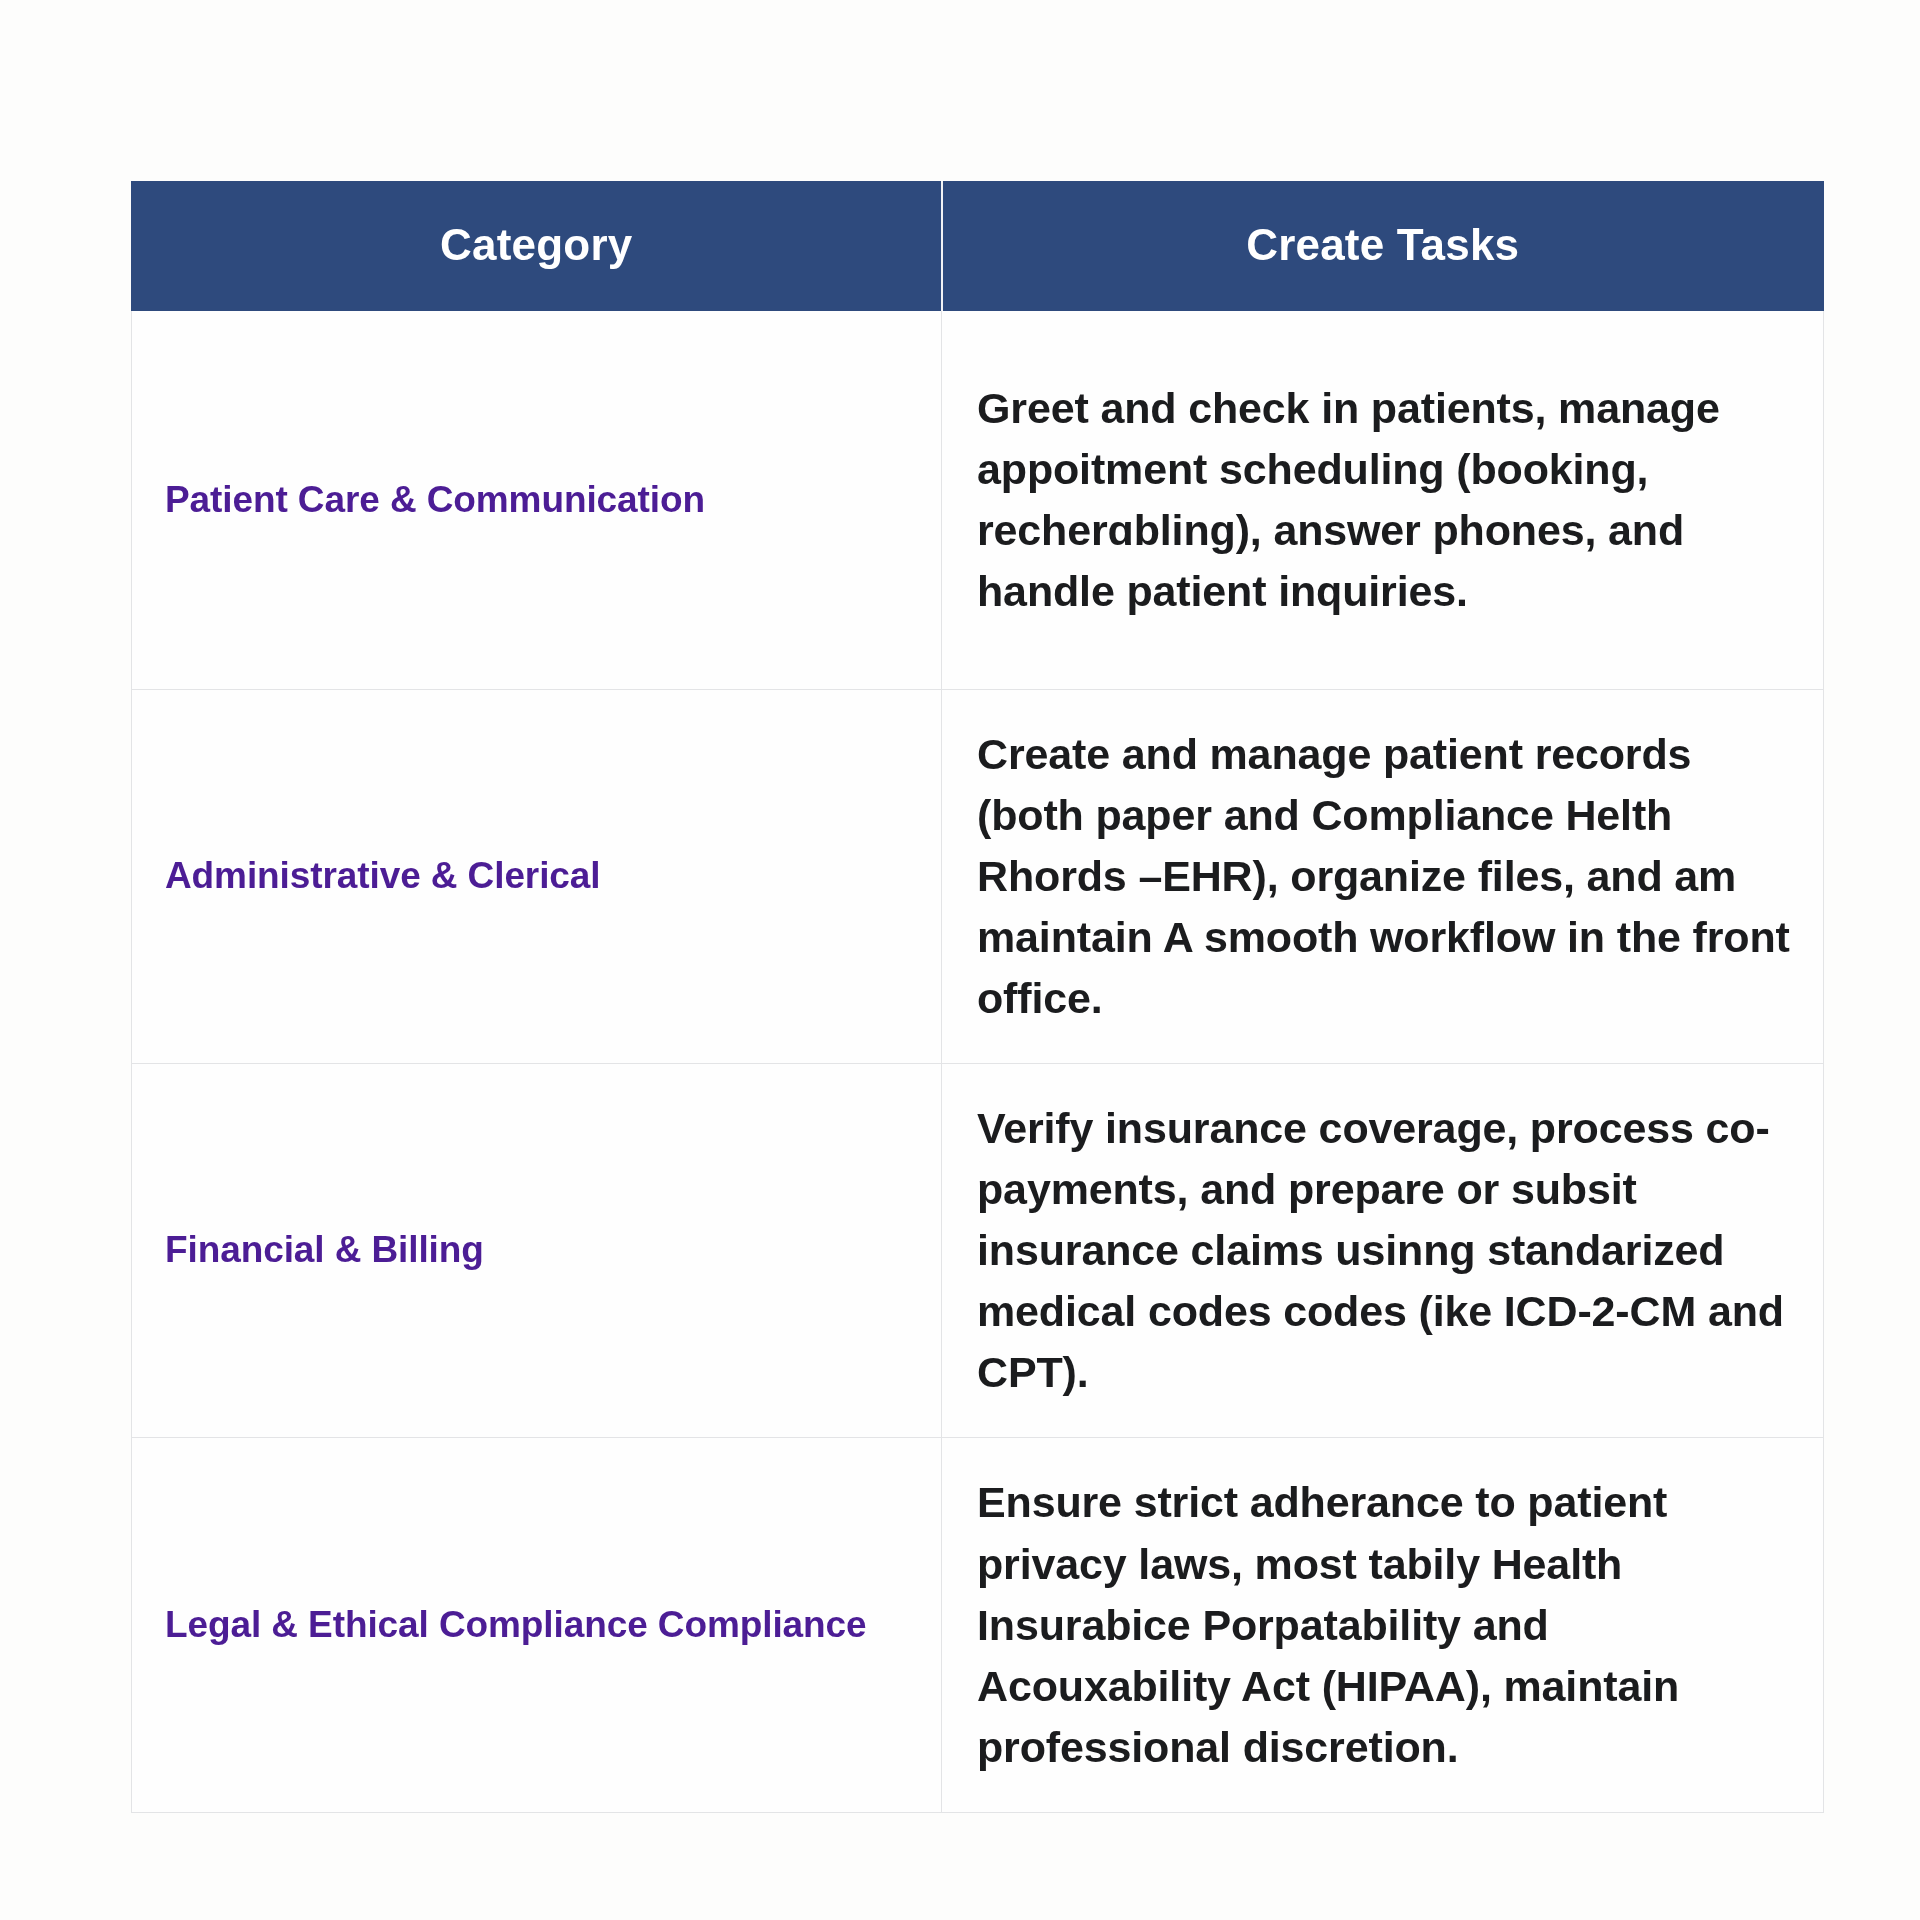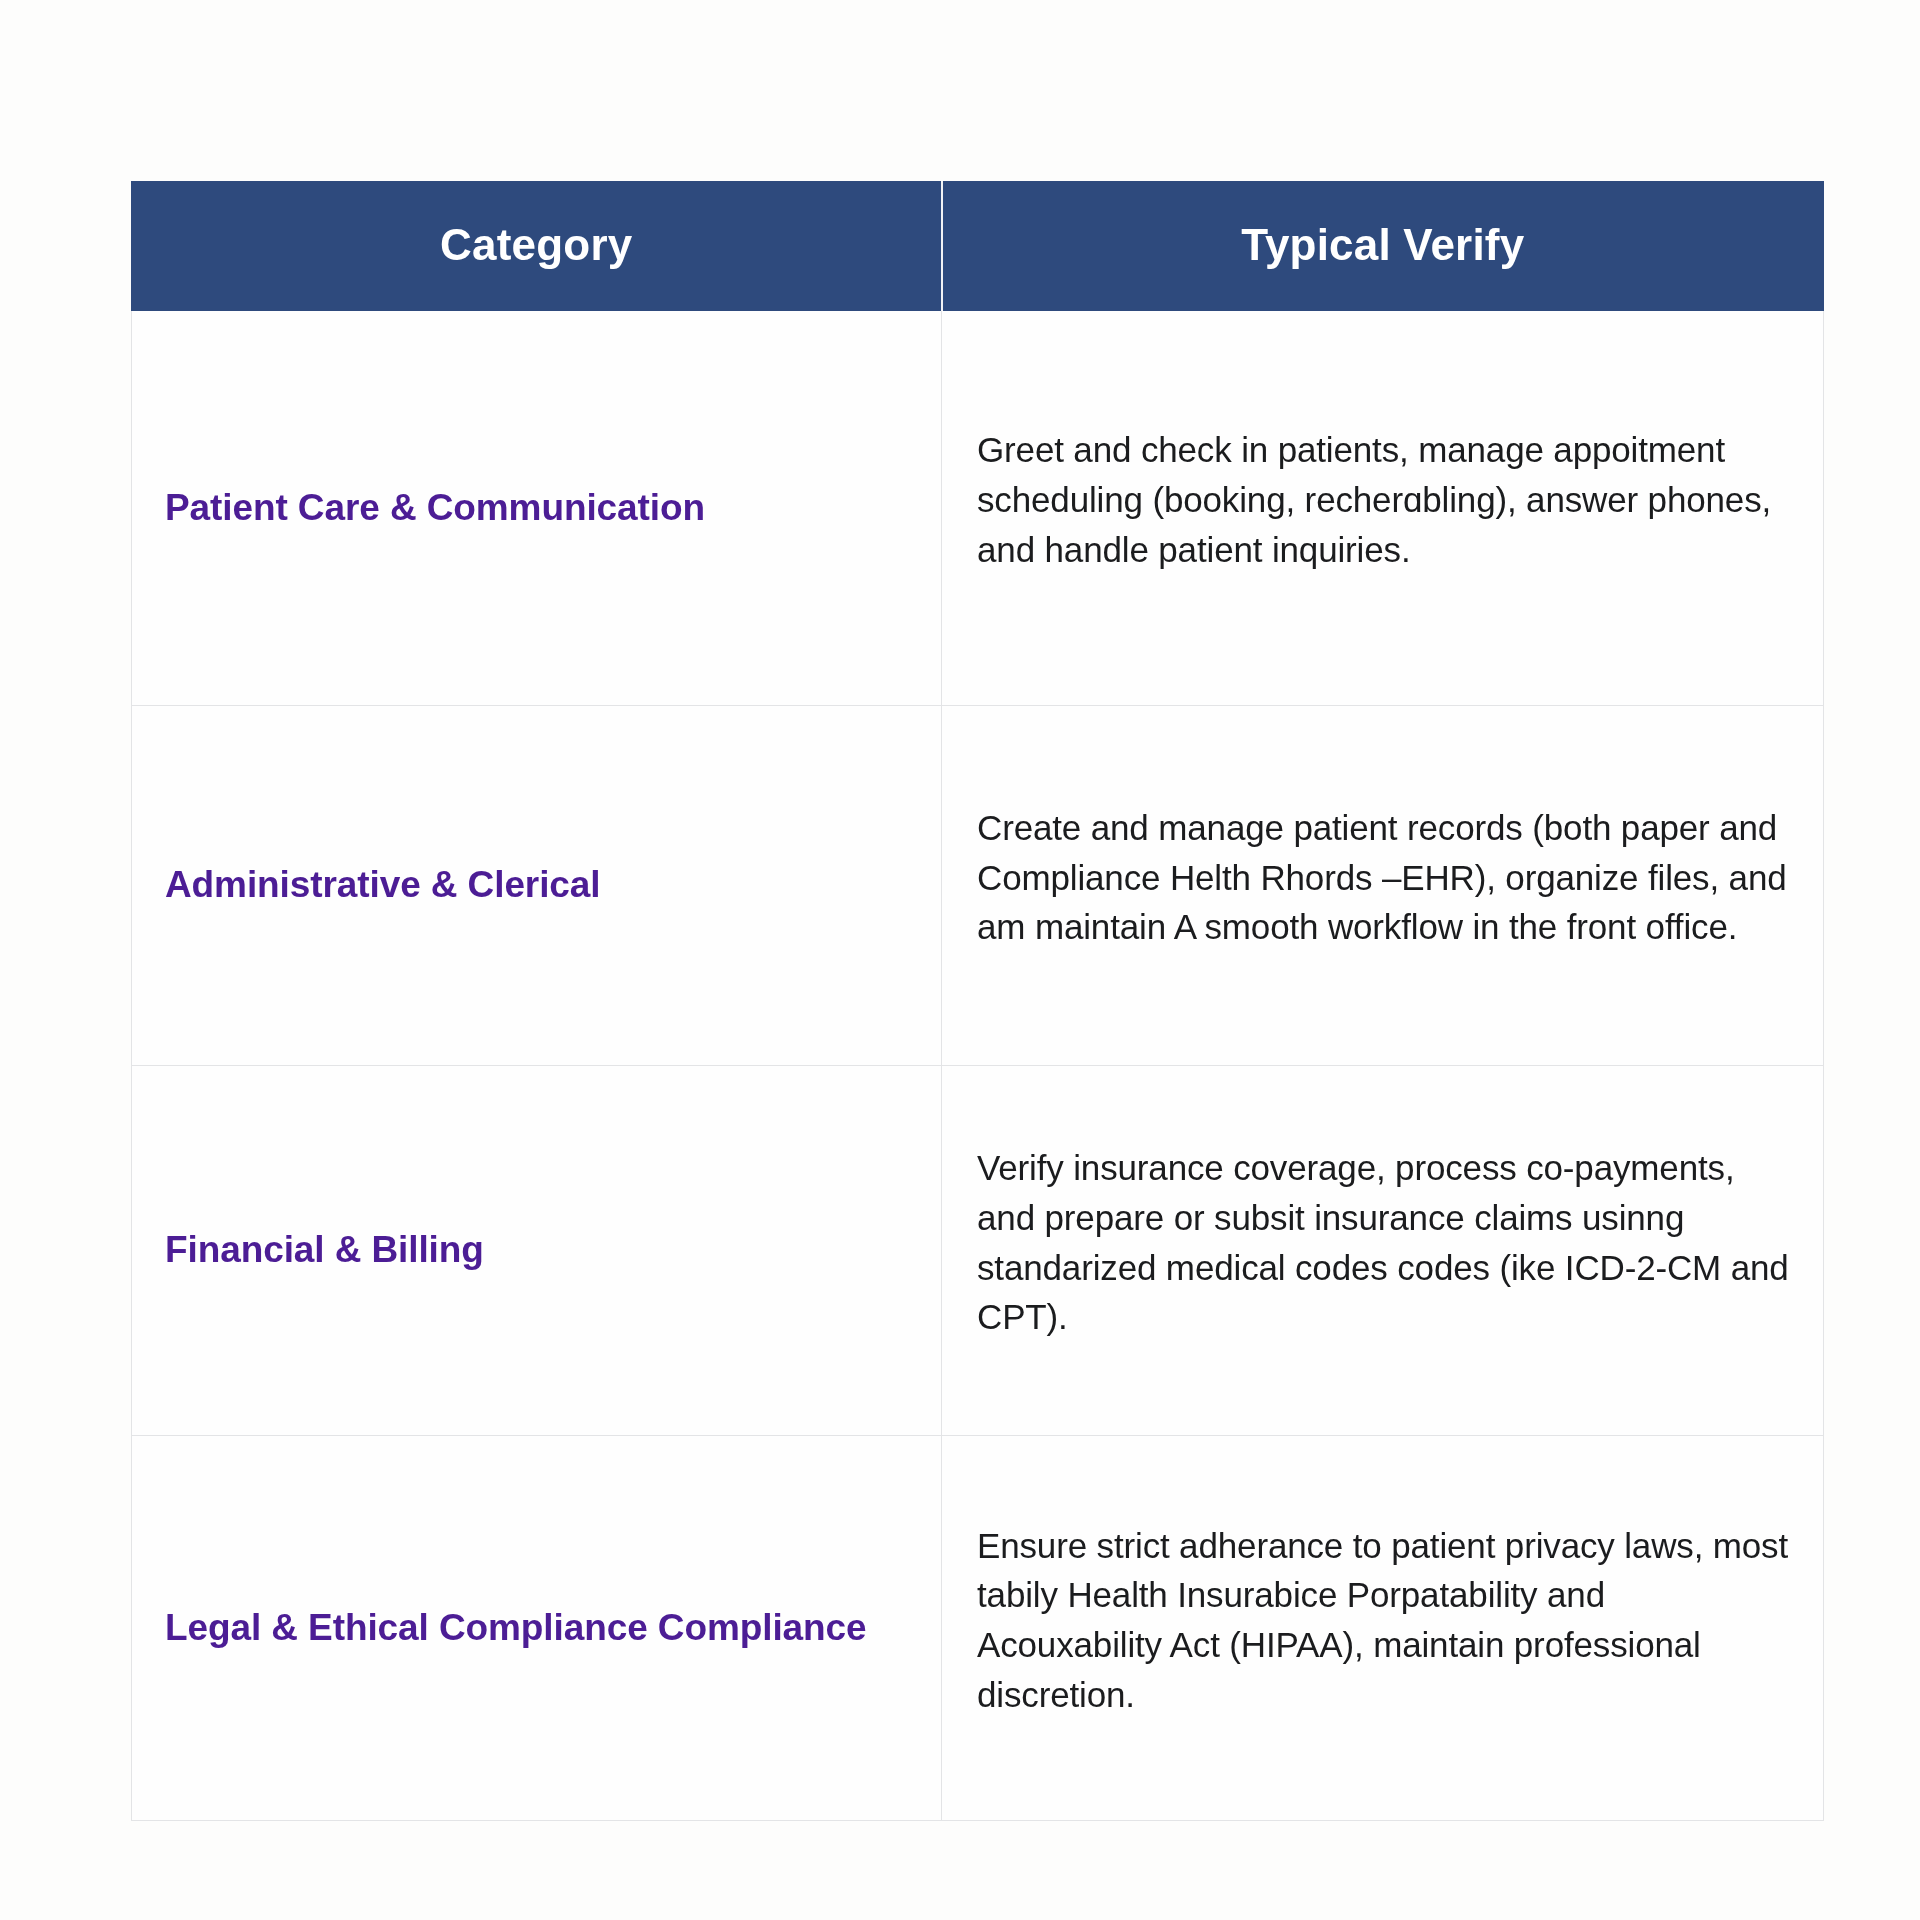--- a/index.html
+++ b/index.html
@@ -62,25 +62,25 @@
   td.cell-category {
     font-size: 37px;
     font-weight: 700;
     color: #4c1d95;
     line-height: 1.32;
     padding: 26px 30px 26px 33px;
     letter-spacing: -0.1px;
   }
 
   td.cell-tasks {
-    font-size: 35px;
-    font-weight: 400;
+    font-size: 43px;
+    font-weight: 700;
     color: #1b1c1e;
     line-height: 1.42;
-    padding: 34px 30px 50px 35px;
+    padding: 34px 30px 34px 35px;
     letter-spacing: -0.15px;
   }
 
   tbody tr.row-1 td { height: 310px; }
   tbody tr.row-2 td { height: 275px; }
   tbody tr.row-3 td { height: 285px; }
   tbody tr.row-4 td { height: 300px; }
 </style>
 </head>
 <body>
@@ -88,21 +88,21 @@
 <div class="page">
   <div class="table-wrap">
     <table class="tasks-table">
       <colgroup>
         <col class="col-category">
         <col class="col-tasks">
       </colgroup>
       <thead>
         <tr>
           <th class="th-category">Category</th>
-          <th class="th-tasks">Typical Verify</th>
+          <th class="th-tasks">Create Tasks</th>
         </tr>
       </thead>
       <tbody>
         <tr class="row-1">
           <td class="cell-category">Patient Care &amp; Communication</td>
           <td class="cell-tasks">Greet and check in patients, manage appoitment scheduling (booking, recherɑbling), answer phones, and handle patient inquiries.</td>
         </tr>
         <tr class="row-2">
           <td class="cell-category">Administrative &amp; Clerical</td>
           <td class="cell-tasks">Create and manage patient records (both paper and Compliance Helth Rhords –EHR), organize files, and am maintain A smooth workflow in the front office.</td>

